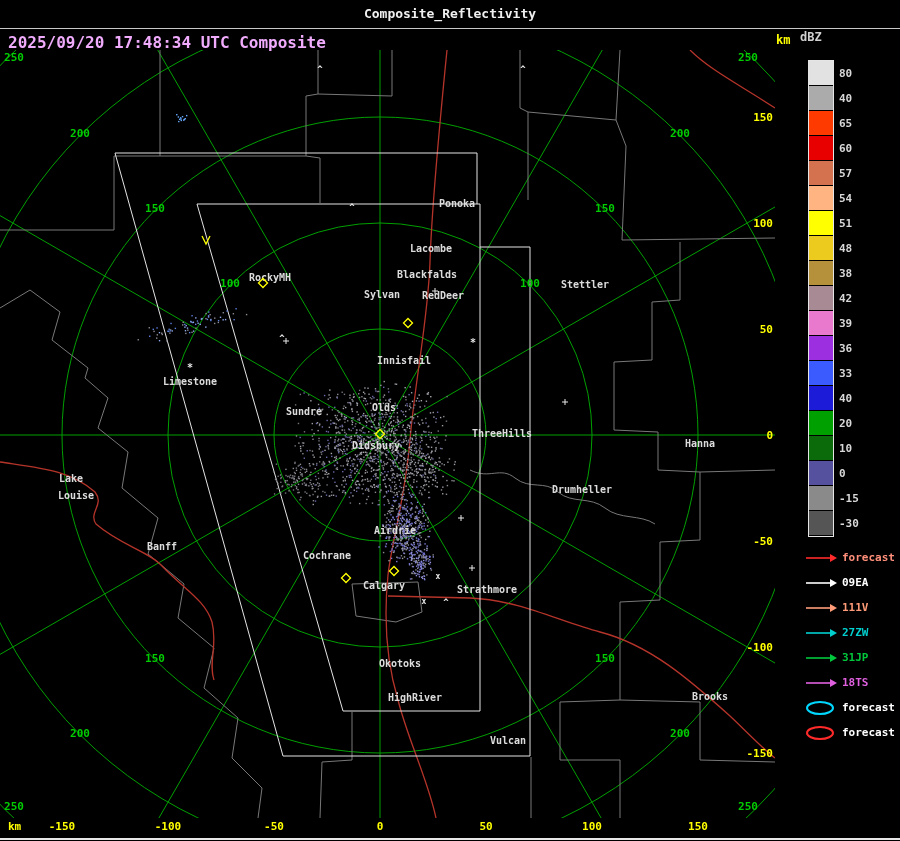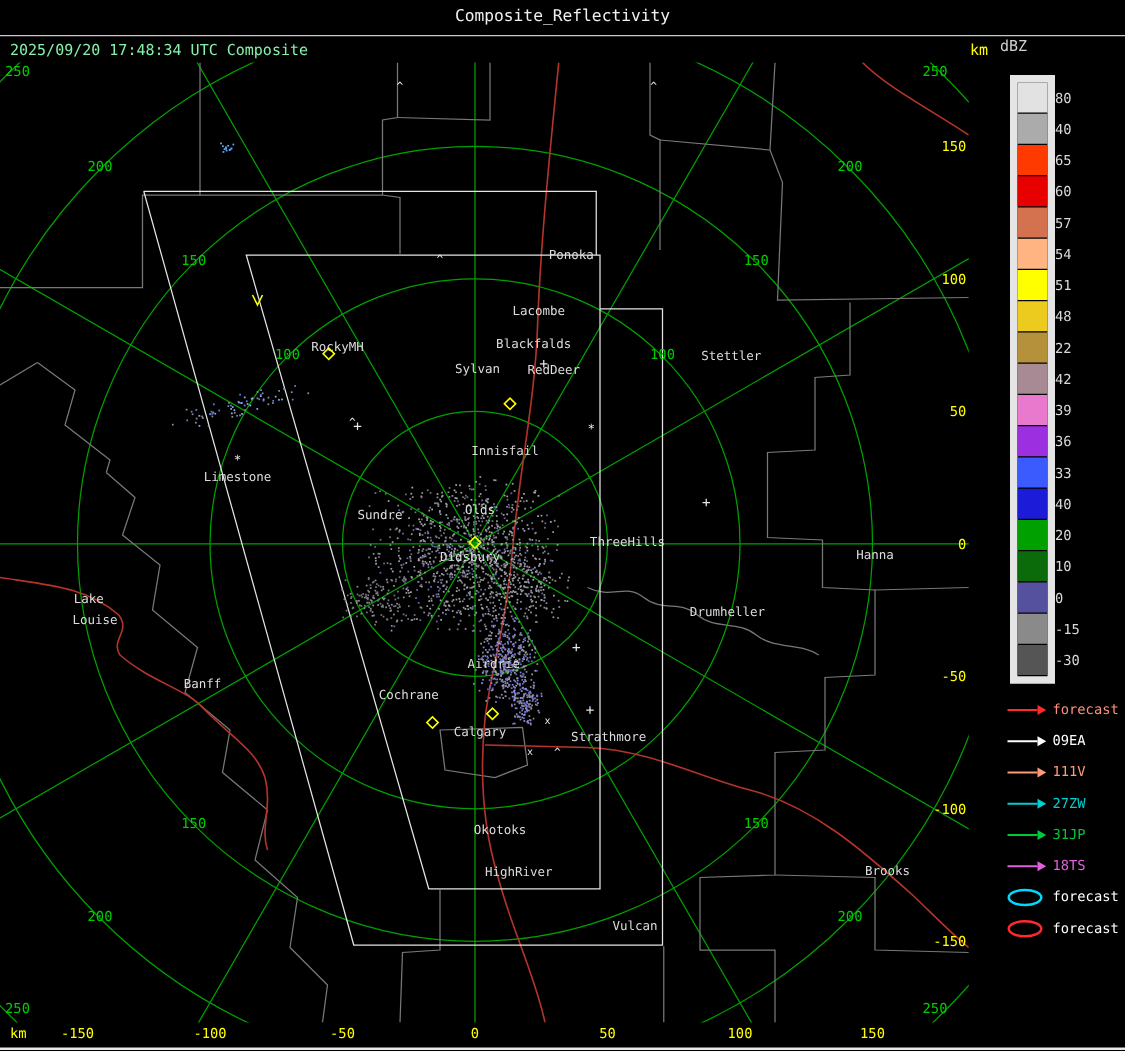--- a/index.html
+++ b/index.html
@@ -1,28 +1,28 @@
 <!DOCTYPE html>
 <html><head>
 <meta charset="utf-8">
 <style>
   html,body{margin:0;padding:0;background:#000;width:900px;height:841px;overflow:hidden;
     font-family:"DejaVu Sans Mono",monospace;}
-  #app{position:relative;width:900px;height:674px;background:#000;}
+  #app{position:relative;width:900px;height:674px;background:#000;font-weight:bold;}
   .titlebar{position:absolute;left:0;top:0;width:900px;height:28px;text-align:center;
     color:#f0f0f0;font-size:13px;line-height:28px;}
   .title-sep{position:absolute;left:0;top:28px;width:900px;height:0;border-top:1px solid #c8c8c8;}
   .bottom-line{position:absolute;left:0;top:838px;width:900px;height:0;border-top:2px solid #e8e8e8;}
-  .timestamp{position:absolute;left:8px;top:33px;color:#86efac;font-size:12px;}
+  .timestamp{position:absolute;left:8px;top:33px;color:#f0abfc;font-size:16px;}
   .km-top{position:absolute;left:776px;top:33px;color:#ffff00;font-size:12px;}
   #map-svg{position:absolute;left:0;top:0;}
   #map-svg text{font-family:"DejaVu Sans Mono",monospace;}
   .sidebar{position:absolute;left:800px;top:30px;width:100px;}
   .dbz-label{color:#d0d0d0;font-size:12px;height:16px;}
-  .colorbar{margin-top:14px;margin-left:8px;border:6px solid #e5e5e5;width:24px;}
+  .colorbar{margin-top:14px;margin-left:8px;border:1px solid #e5e5e5;width:24px;}
   .cb-row{position:relative;width:24px;height:25px;}
   .cb-swatch{position:absolute;left:0;top:0;width:24px;height:24px;}
   .cb-label{position:absolute;left:30px;top:6px;color:#d8d8d8;font-size:11px;white-space:nowrap;}
   .legend{margin-top:8px;margin-left:4px;}
   .lg-row{display:flex;align-items:center;height:25px;}
   .lg-row svg{flex:0 0 34px;}
   .lg-label{font-size:11px;margin-left:4px;}
 </style>
 </head>
 <body>
@@ -2216,21 +2216,21 @@
         <div class="cb-row">
           <div class="cb-swatch" style="background: rgb(255, 255, 0);"></div>
           <div class="cb-label">51</div>
         </div>
         <div class="cb-row">
           <div class="cb-swatch" style="background: rgb(237, 203, 30);"></div>
           <div class="cb-label">48</div>
         </div>
         <div class="cb-row">
           <div class="cb-swatch" style="background: rgb(181, 145, 60);"></div>
-          <div class="cb-label">22</div>
+          <div class="cb-label">38</div>
         </div>
         <div class="cb-row">
           <div class="cb-swatch" style="background: rgb(168, 138, 148);"></div>
           <div class="cb-label">42</div>
         </div>
         <div class="cb-row">
           <div class="cb-swatch" style="background: rgb(233, 121, 205);"></div>
           <div class="cb-label">39</div>
         </div>
         <div class="cb-row">

